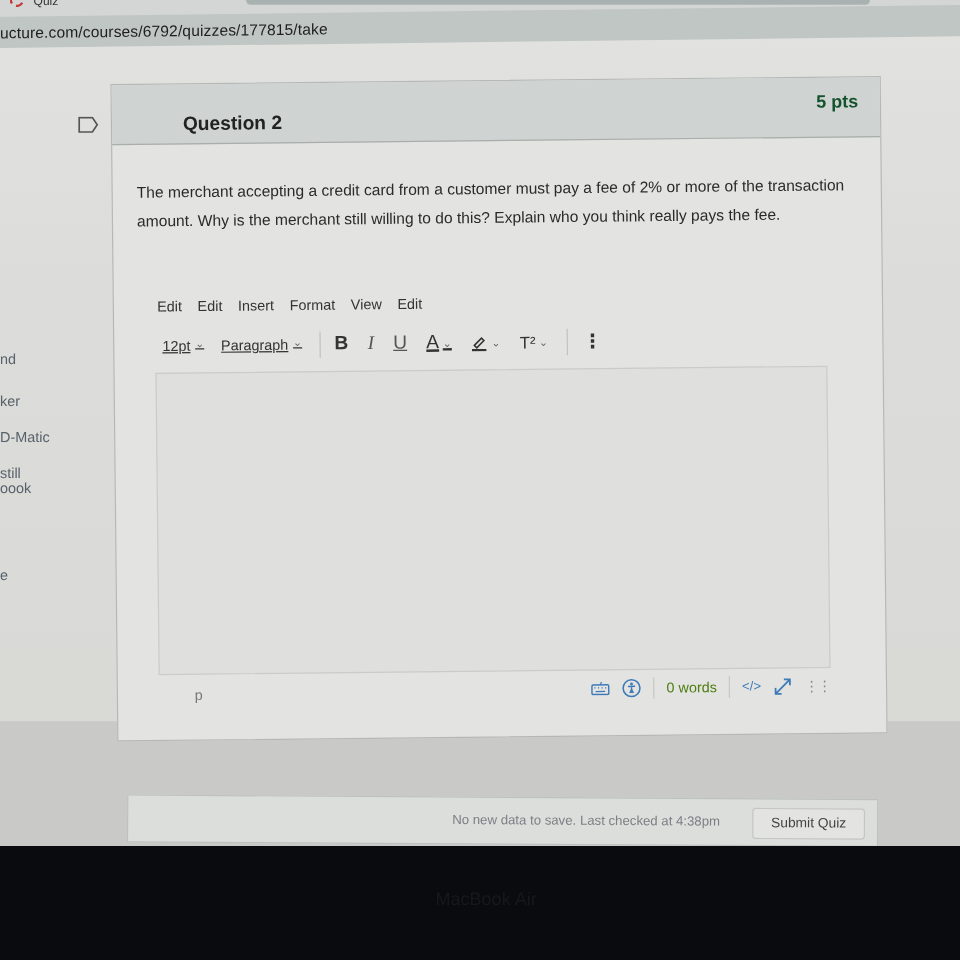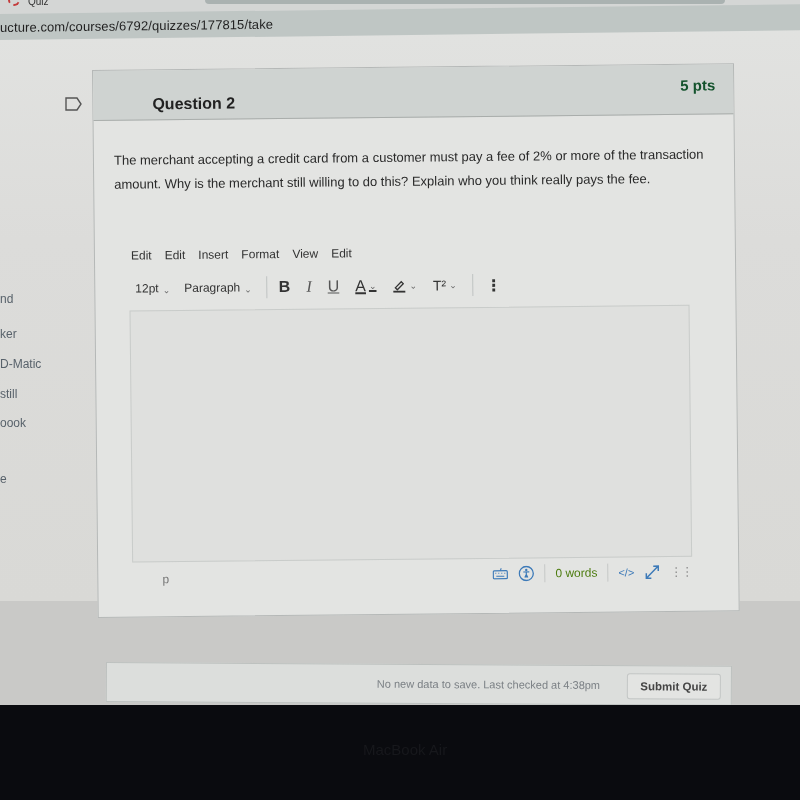--- a/index.html
+++ b/index.html
@@ -73,21 +73,21 @@
   }
   .menubar {
     position: absolute; left: 36px; top: 178px; display: flex; gap: 13px;
     font-size: 12px; color: #333;
   }
   .menubar span { cursor: pointer; }
   .toolbar {
     position: absolute; left: 40px; top: 205px; height: 26px;
     display: flex; align-items: center; font-size: 12px; color: #333;
   }
-  .tb-select { display: flex; align-items: flex-end; gap: 4px; margin-right: 14px; }
+  .tb-select { display: flex; align-items: flex-start; gap: 4px; margin-right: 14px; text-decoration: underline; }
   .chev { font-size: 9px; color: #666; }
   .tb-sep { width: 1px; height: 22px; background: #c0c3c2; margin: 0 12px 0 0; }
   .tb-btn {
     display: inline-flex; align-items: center; justify-content: center;
     margin-right: 16px; font-size: 16px; color: #333;
   }
   .tb-btn.b { font-weight: bold; font-family: "Liberation Sans", sans-serif; }
   .tb-btn.i { font-style: italic; font-family: "Liberation Serif", serif; color: #555; }
   .tb-btn.u { text-decoration: underline; color: #555; }
   .tb-btn.a { text-decoration: underline; text-decoration-thickness: 2px; }
@@ -112,21 +112,21 @@
     border: 1px solid #bdc1bf; background: #dcdedc;
     transform: rotate(0.35deg);
     transform-origin: left top;
   }
   .footer-status {
     position: absolute; left: 270px; top: 13px; font-size: 11px; color: #7b8085;
   }
   .submit-btn {
     position: absolute; left: 520px; top: 7px; width: 94px; height: 26px;
     border: 1px solid #c3c6c5; background: #e3e4e2; border-radius: 3px;
-    font-size: 11.5px; font-weight: bold; color: #444; text-align: center; line-height: 24px;
+    font-size: 11.5px; font-weight: normal; color: #444; text-align: center; line-height: 24px;
   }
   
   .bezel {
     position: absolute; left: 0; top: 705px; width: 800px; height: 95px;
     background: #0a0b0f;
   }
   .bezel-label {
     position: absolute; left: 363px; top: 36px; font-size: 15px; color: #17181c;
   }
 </style>
@@ -141,21 +141,21 @@
   </div>
   <div class="urlbar">
     <span class="url-text">ucture.com/courses/6792/quizzes/177815/take</span>
   </div>
 
   <div class="sidebar">
     <div class="sidebar-item" style="top:2px">nd</div>
     <div class="sidebar-item" style="top:37px">ker</div>
     <div class="sidebar-item" style="top:67px">D-Matic</div>
     <div class="sidebar-item" style="top:97px">still</div>
-    <div class="sidebar-item" style="top:126px">oook</div>
+    <div class="sidebar-item" style="top:110px">oook</div>
     <div class="sidebar-item" style="top:182px">e</div>
   </div>
 
   <svg class="flag-icon" viewBox="0 0 18 14">
     <path d="M1 1 H12 L16 7 L12 13 H1 Z" fill="none" stroke="#555" stroke-width="1.4"></path>
   </svg>
 
   <div class="card">
     <div class="card-header">
       <div class="q-title">Question 2</div>

